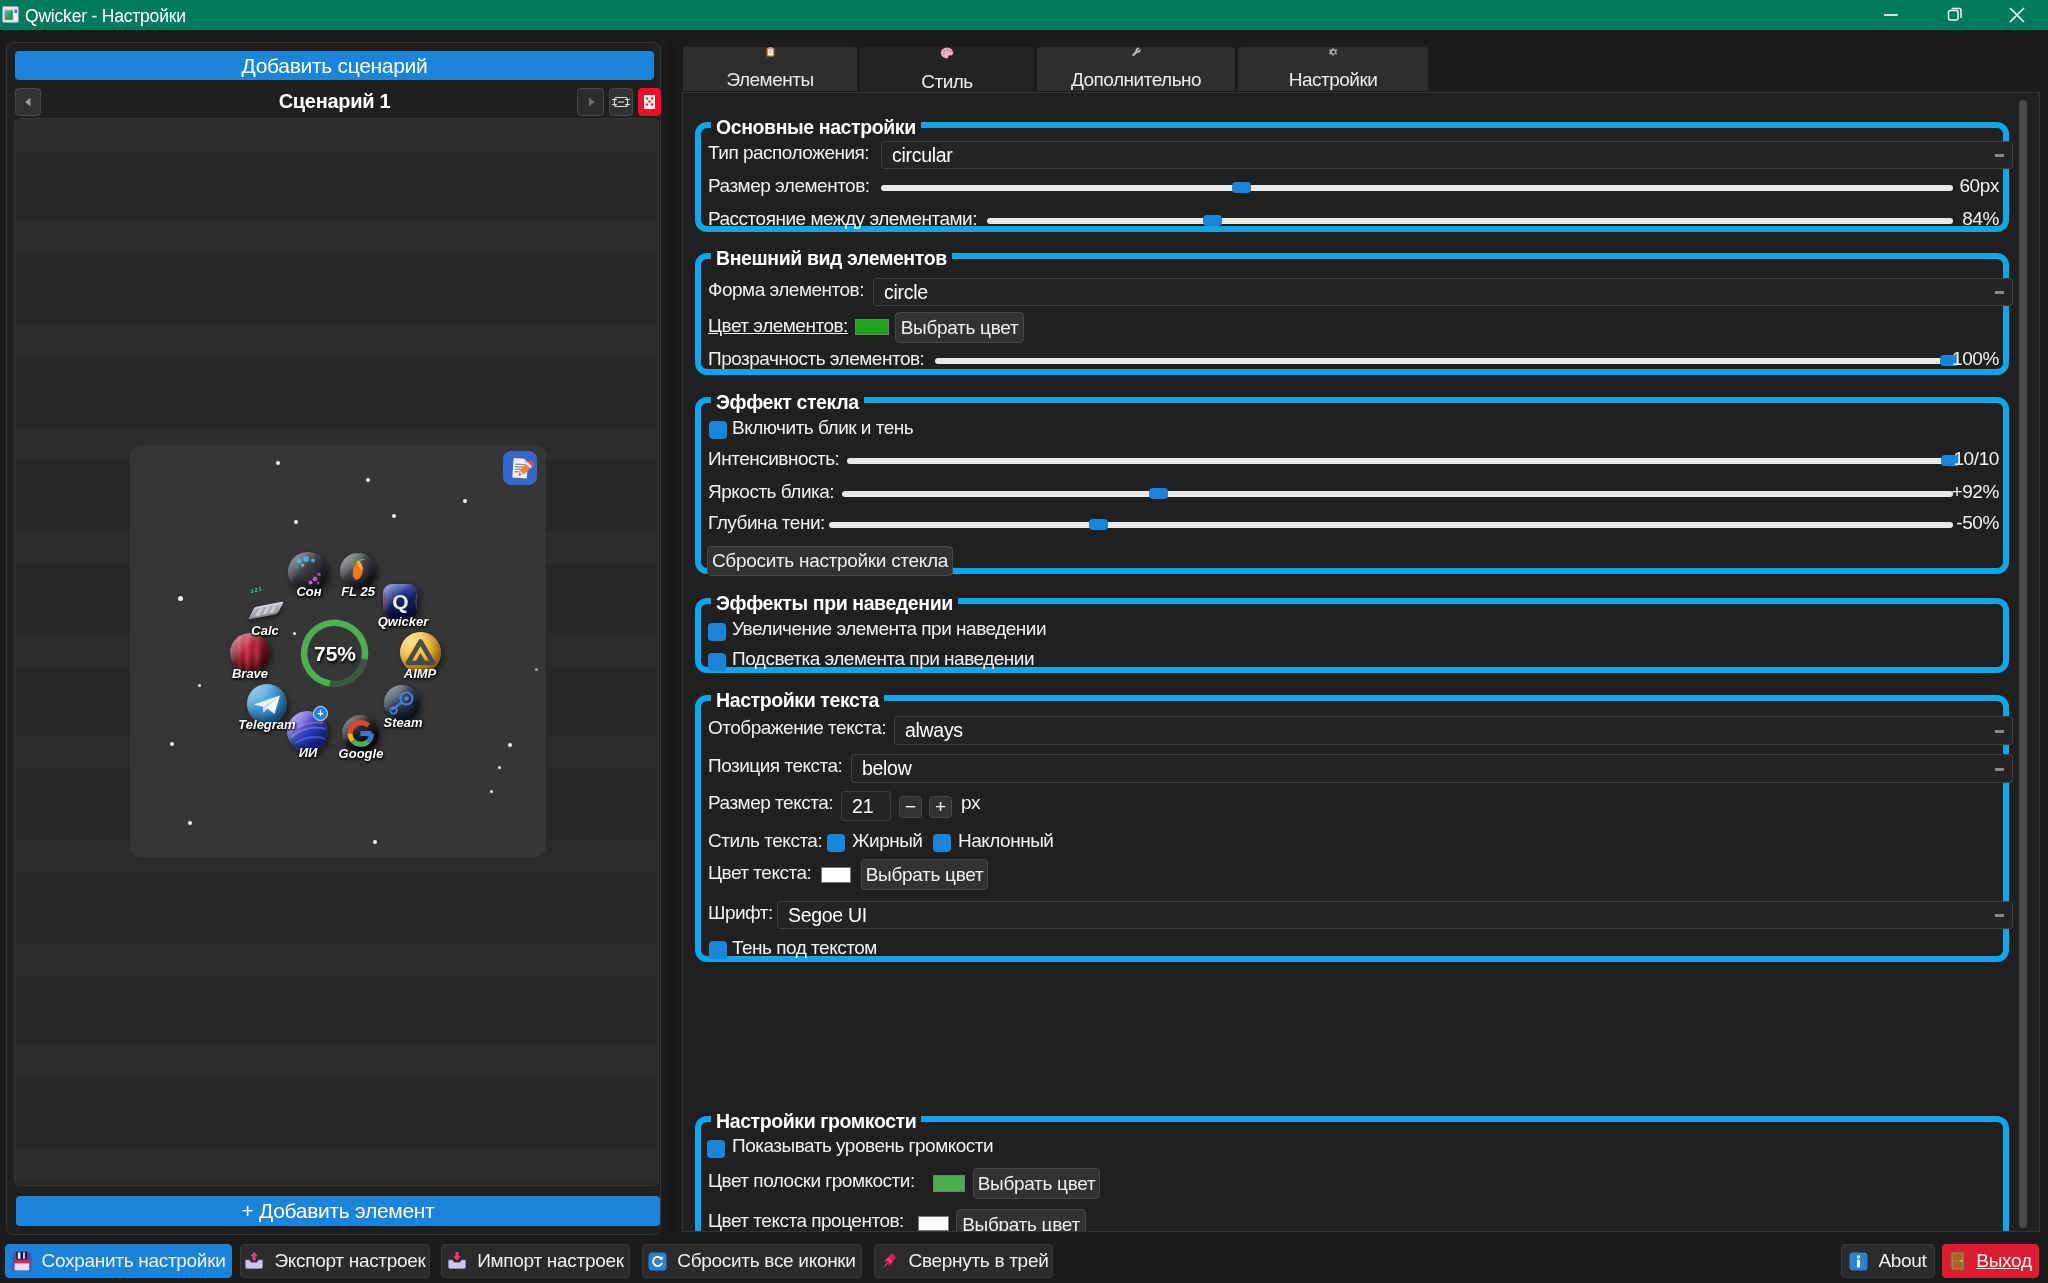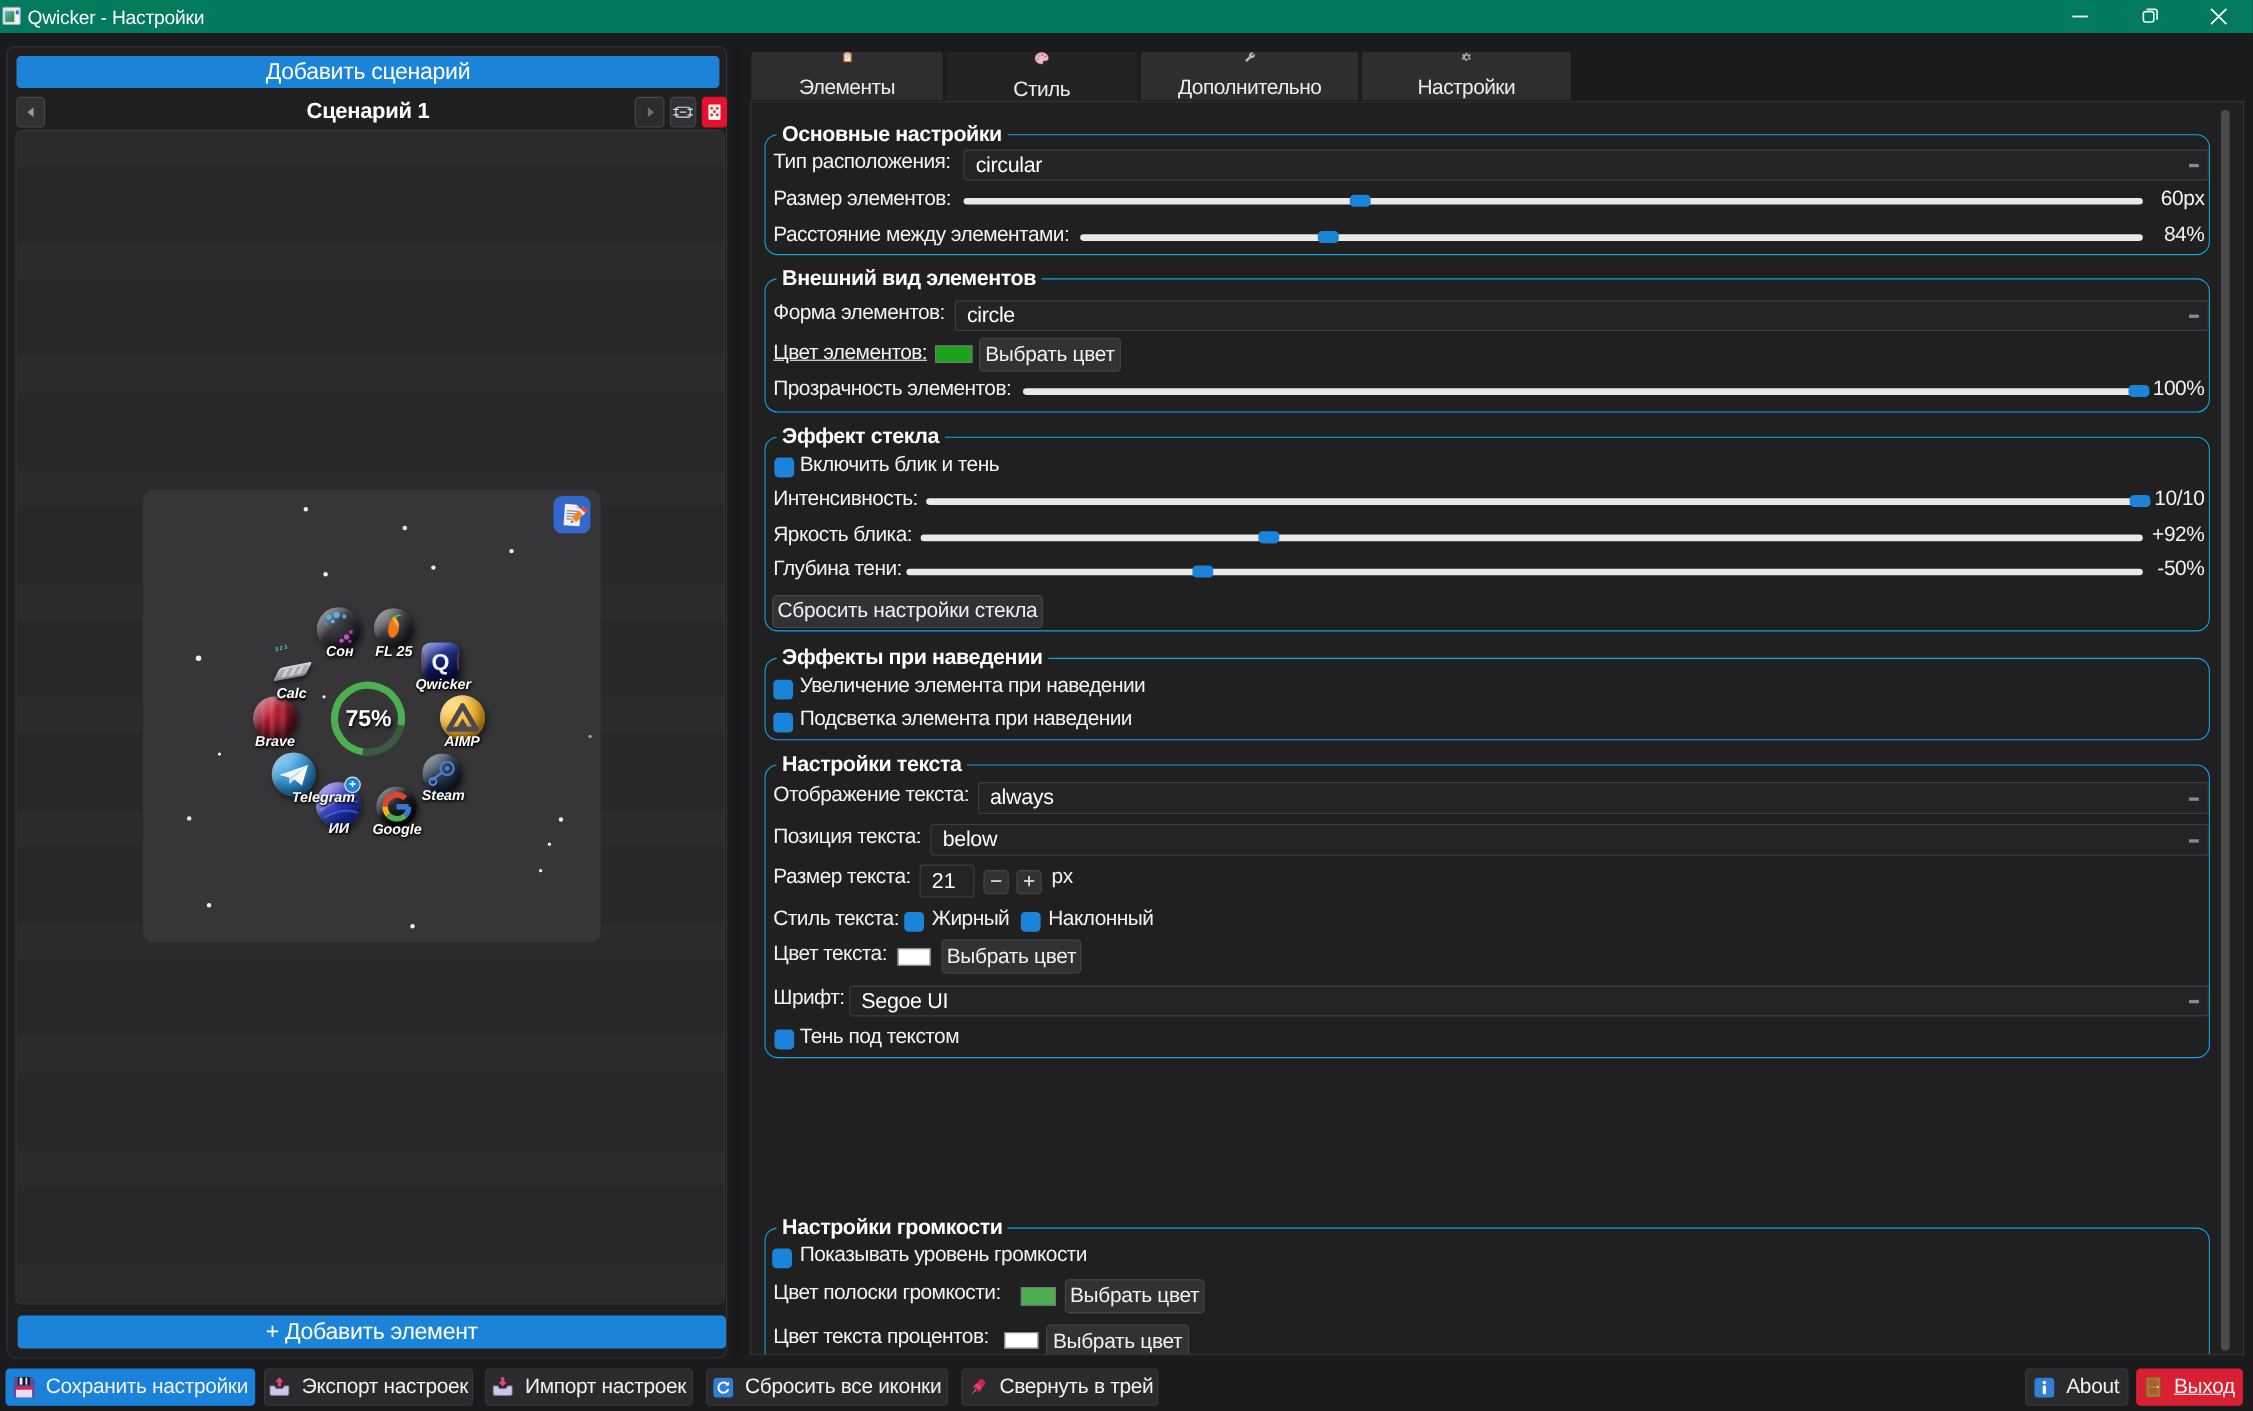--- a/index.html
+++ b/index.html
@@ -29,21 +29,21 @@
      background:linear-gradient(133deg, rgba(255,255,255,0.42) 4%, rgba(255,255,255,0.10) 36%, rgba(255,255,255,0) 42%); }
   .appic svg { position:absolute; left:0; top:0; }
   
   .tab { position:absolute; top:47px; height:44px; background:#2e2e2f; color:#ececec;
      font-size:19px; letter-spacing:-0.5px; display:flex; align-items:center; justify-content:center; gap:12px;
      border-radius:3px 3px 0 0;flex-direction:column; }
   .tab.sel { background:#232324; height:46px; }
   
   #pane { position:absolute; left:682px; top:92px; width:1358px; height:1140px;
      background:#202021; border:1px solid #353537; overflow:hidden; }
-  .gbox { position:absolute; left:12px; border:1px solid #0ea5e9; border-radius:12px; }
+  .gbox { position:absolute; left:12px; border:6px solid #0ea5e9; border-radius:12px; }
   .gtitle { position:absolute; top:-12px; left:10px; background:#202021; padding:0 5px;
      font-size:19.5px; letter-spacing:-0.4px; font-weight:bold; color:#fff; white-space:nowrap; }
   .lbl { position:absolute; font-size:19px; letter-spacing:-0.5px; color:#f2f2f2; white-space:nowrap; }
   .combo { position:absolute; background:#242427; border:1px solid #3f3f42; border-radius:3px;
      color:#fff; font-size:19.5px; letter-spacing:-0.3px; padding-left:10px; white-space:nowrap; }
   .combo:after { content:""; position:absolute; right:8px; top:50%; margin-top:-1px;
      width:9px; height:3px; background:#8a8a8a; }
   .inp { position:absolute; background:#242427; border:1px solid #3f3f42; border-radius:3px;
      color:#fff; font-size:19.5px; padding-left:10px; }
   .track { position:absolute; height:6px; background:#e9e9e9; border-radius:3px; }
@@ -221,21 +221,21 @@
           <path d="M 8 32 C 18 26 30 24 38 28" stroke="rgba(120,200,255,0.3)" stroke-width="2" fill="none"></path>
         </svg>
         </div>
       <div class="iclabel" style="left:178px;top:300px;">ИИ</div>
       <div class="appic" style="left:117px;top:239px;width:40px;height:40px;background:radial-gradient(circle at 38% 30%, #55b4ea, #1e78ba 78%);">
         <svg width="40" height="40" viewBox="0 0 40 40">
           <path d="M 7 20.5 L 33 11.5 L 27.5 30 L 20.5 24.5 L 16.5 28.5 L 16 22.8 Z" fill="#f5f9fc"></path>
           <path d="M 33 11.5 L 16 22.8 L 16.5 28.5 L 19.5 24 Z" fill="#d0dde8"></path>
         </svg>
         </div>
-      <div class="iclabel" style="left:137px;top:272px;margin-left:27px;">Telegram</div>
+      <div class="iclabel" style="left:137px;top:272px;">Telegram</div>
       <div class="appic" style="left:100px;top:188px;width:40px;height:40px;background:
           linear-gradient(90deg, rgba(235,70,85,0) 6px, rgba(235,70,85,0.4) 9px, rgba(235,70,85,0) 13px, rgba(245,90,105,0.45) 17px, rgba(235,70,85,0) 22px, rgba(245,90,105,0.4) 27px, rgba(235,70,85,0) 32px),
           radial-gradient(circle at 40% 32%, #c0253a, #4a0811 82%);"></div>
       <div class="iclabel" style="left:120px;top:221px;">Brave</div>
 
       <div class="abs" style="left:121px;top:160px;width:30px;height:11px;transform:rotate(-11deg) skewX(-38deg);background:linear-gradient(180deg,#d8d8de,#84848c);border-radius:2px;box-shadow:2px 3px 4px rgba(0,0,0,0.5);"></div>
       <div class="abs" style="left:124px;top:161.5px;width:24px;height:7px;transform:rotate(-11deg) skewX(-38deg);background:repeating-linear-gradient(90deg,#a8a8b0 0 3.5px,#cdcdd4 3.5px 7px),#c0c0c8;border-radius:1px;"></div>
       <div class="abs" style="left:120px;top:141px;color:#3cc8b0;font-size:10px;font-weight:bold;font-style:italic;transform:rotate(-16deg);letter-spacing:1px;">³²¹</div>
       <div class="iclabel" style="left:135px;top:178px;">Calc</div>
 

